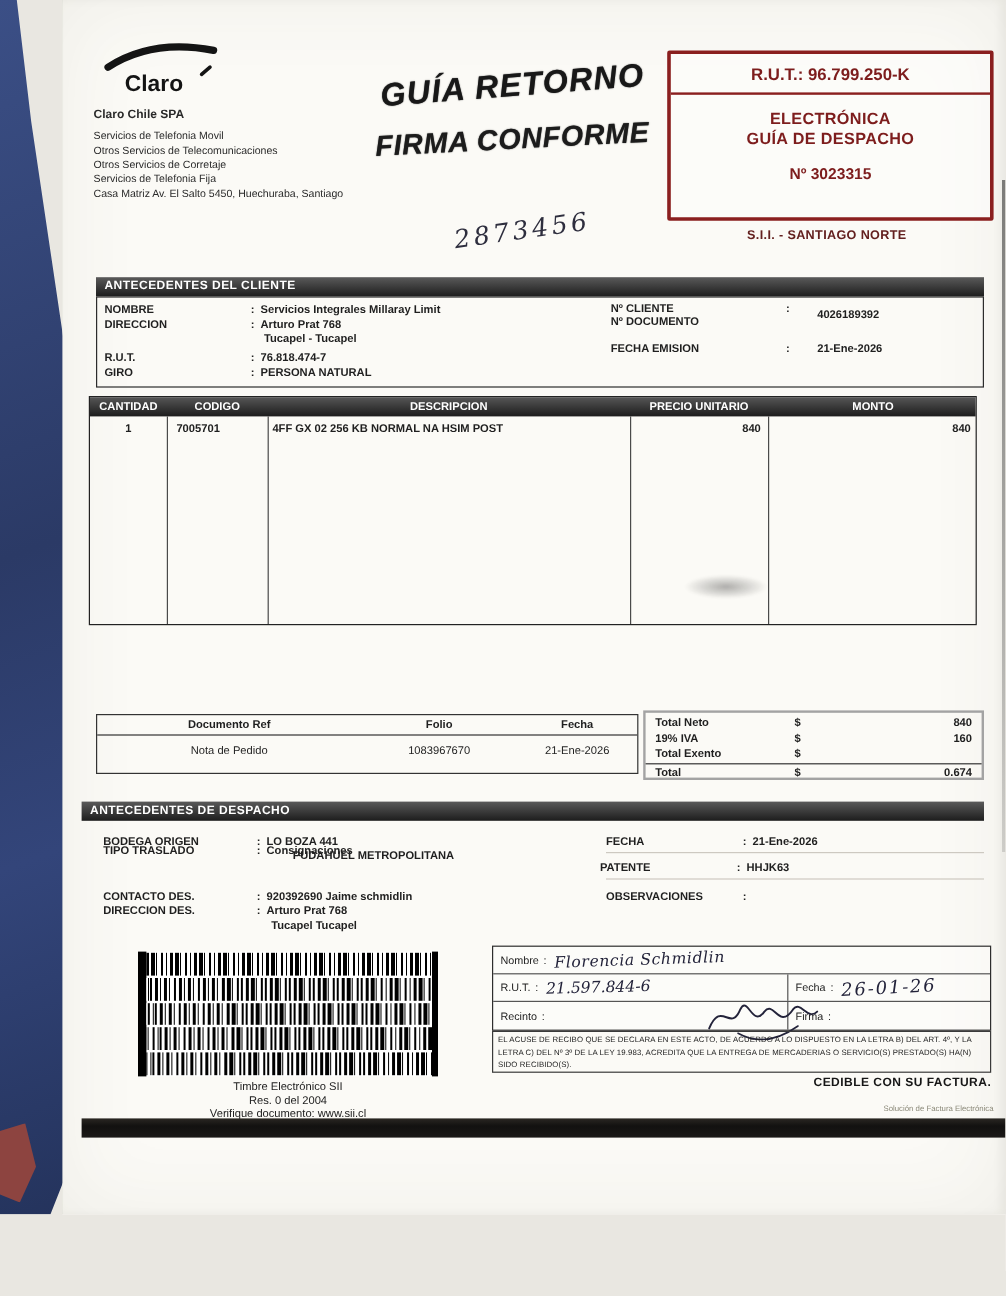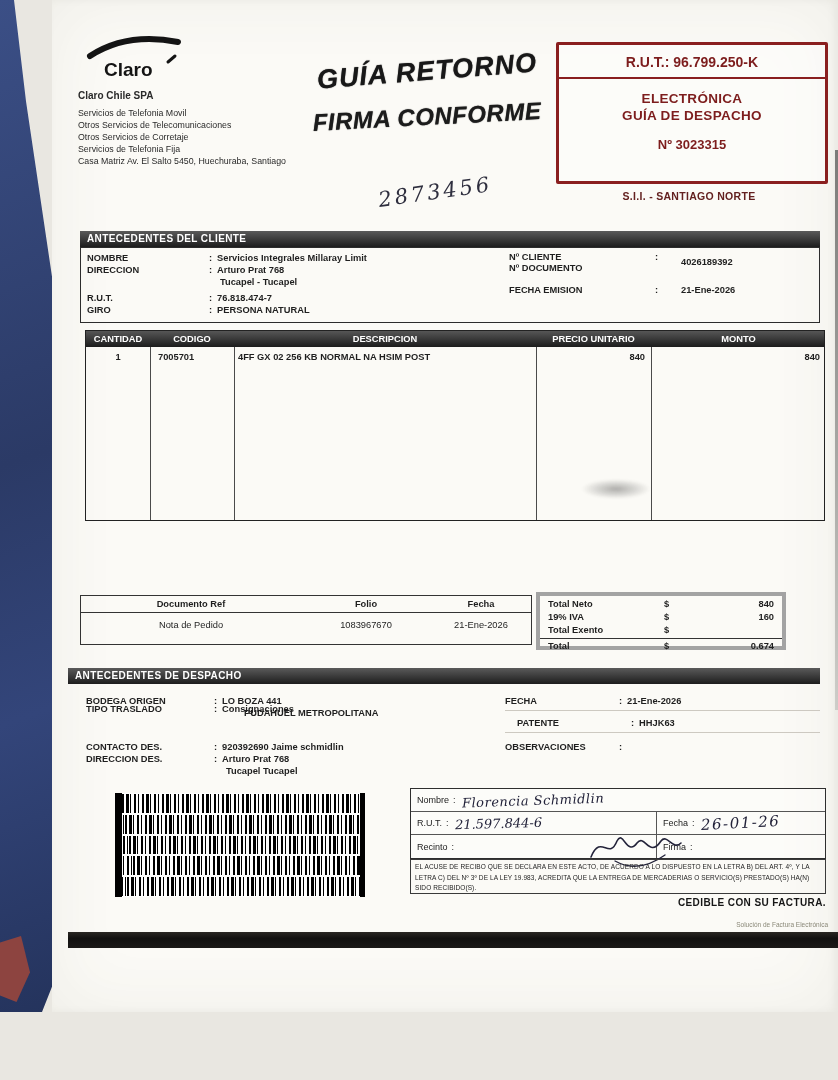--- a/index.html
+++ b/index.html
@@ -54,37 +54,37 @@
   .clientbox{left:28px;top:247px;width:740px;height:76px;border:1px solid #2c2c2c;box-sizing:border-box;}
   .fr{position:absolute;display:flex;font-size:9.3px;font-weight:700;color:#1f1f1f;white-space:nowrap;}
   .fr .l{display:inline-block;}
   .fr .c::before{content:":";padding:0 5px 0 2px;}
   .lw120 .l{width:120px;}
   .lw144 .l{width:144px;}
   .lw126 .l{width:126px;}
   .lw112 .l{width:112px;}
 
   
-  .items{left:33px;top:330px;width:740px;height:191px;border:1px solid #222;box-sizing:border-box;}
+  .items{left:22px;top:330px;width:740px;height:191px;border:1px solid #222;box-sizing:border-box;}
   .items .head{position:absolute;left:0;top:0;width:100%;height:16px;background:linear-gradient(#565656,#1c1c1c);}
   .items .hc{position:absolute;top:0;height:16px;line-height:16px;color:#fff;font-size:9.3px;font-weight:700;text-align:center;}
   .items .vline{position:absolute;top:16px;bottom:0;width:1px;background:#4a4a4a;}
   .items .cell{position:absolute;top:21px;font-size:9.3px;font-weight:700;color:#1f1f1f;}
   .smudge{position:absolute;left:495px;top:148px;width:70px;height:20px;border-radius:50%;
     background:radial-gradient(rgba(30,30,30,.35),rgba(30,30,30,0) 70%);filter:blur(1px);}
 
   
   .reftab{left:28px;top:595px;width:452px;height:50px;border:1px solid #333;box-sizing:border-box;}
   .reftab .hrow{position:absolute;left:0;top:0;width:100%;height:16px;border-bottom:1px solid #333;}
   .reftab .hc,.reftab .rc{position:absolute;font-size:9.3px;text-align:center;color:#1f1f1f;}
   .reftab .hc{top:3px;font-weight:700;}
   .reftab .rc{top:24px;}
 
   
-  .totals{left:484px;top:592px;width:250px;height:58px;border:4px solid #a3a3a3;box-sizing:border-box;}
+  .totals{left:484px;top:592px;width:284px;height:58px;border:2px solid #a3a3a3;box-sizing:border-box;}
   .trow{position:absolute;left:0;width:100%;height:13px;font-size:9.3px;font-weight:700;color:#1f1f1f;}
   .trow .tl{position:absolute;left:8px;}
   .trow .ts{position:absolute;left:124px;}
   .trow .tv{position:absolute;right:8px;text-align:right;}
   .trow.last{border-top:1px solid #333;}
 
   .faintline{position:absolute;height:1px;background:#cdc9c1;}
 
   
   .barcode{left:63px;top:793px;width:250px;height:104px;background:#fff;display:flex;flex-direction:column;
@@ -278,38 +278,43 @@
       <span>Arturo Prat 768</span>
     </div>
     <div class="fr" style="left:174px;top:766px;">
       <span>Tucapel  Tucapel</span>
     </div>
     <div class="fr lw112" style="left:453px;top:696px;">
       <span class="l">FECHA</span>
         <span class="c"></span>
       <span>21-Ene-2026</span>
     </div>
-    <div class="fr lw112" style="left:465px;top:718px;">
+    <div class="fr lw112" style="left:448px;top:718px;">
       <span class="l">PATENTE</span>
         <span class="c"></span>
       <span>HHJK63</span>
     </div>
     <div class="fr lw112" style="left:453px;top:742px;">
       <span class="l">OBSERVACIONES</span>
         <span class="c"></span>
     </div>
     <div class="faintline" style="left:453px;top:710px;width:315px;"></div>
     <div class="faintline" style="left:453px;top:732px;width:315px;"></div>
 
     <div class="abs barcode">
       <div class="brow"></div>
       <div class="brow"></div>
       <div class="brow"></div>
       <div class="brow"></div>
       <div class="brow"></div>
+    </div>
+    <div class="abs timbre">
+      <div>Timbre Electrónico SII</div>
+      <div>Res. 0 del 2004</div>
+      <div>Verifique documento: www.sii.cl</div>
     </div>
 
     <div class="abs acuse">
       <div class="arow">
         <div class="acell full">
           <span>Nombre</span>
             <span class="c2"></span>
           <span class="hw hw-name">Florencia Schmidlin</span>
         </div>
       </div>

